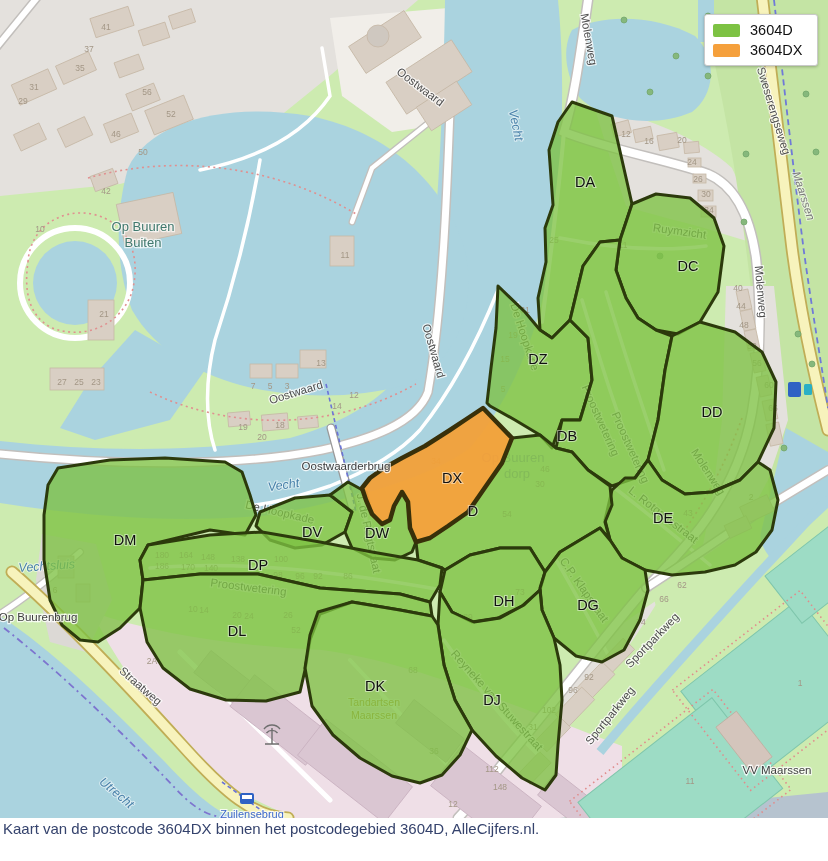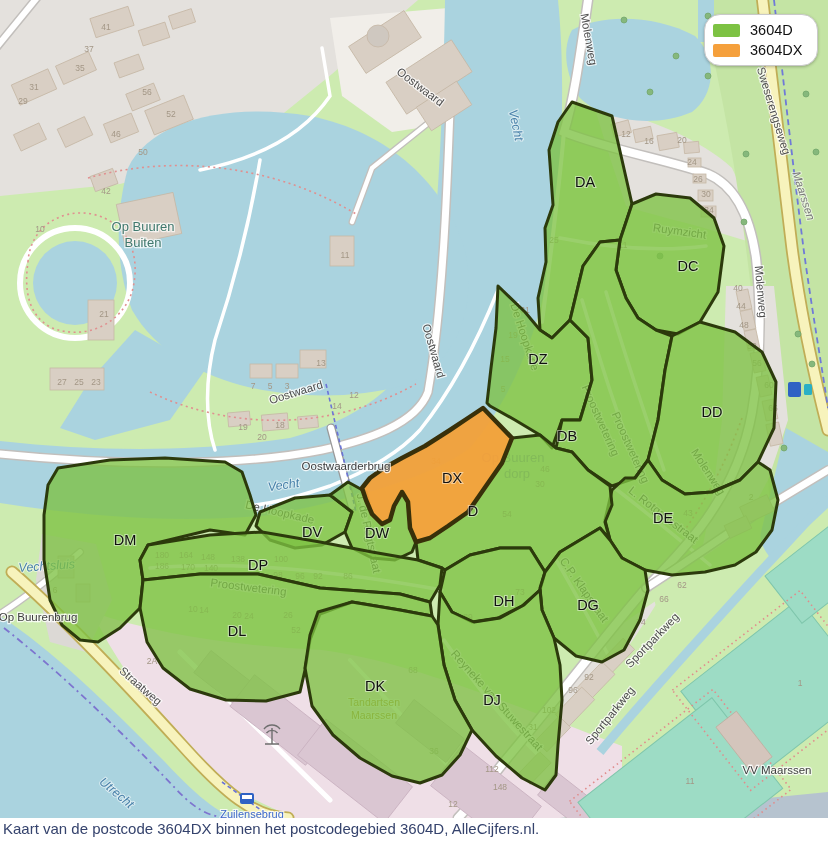--- a/index.html
+++ b/index.html
@@ -17,21 +17,21 @@
   .blue{font-size:11px;fill:#3c68c8;paint-order:stroke;stroke:rgba(255,255,255,.8);stroke-width:2.2px;}
   .faded{font-size:13px;fill:#93a0a5;}
   .poi{font-size:10.5px;fill:#b5862f;paint-order:stroke;stroke:rgba(255,255,255,.6);stroke-width:2px;}
   .rl{font-size:14.5px;fill:#101010;paint-order:stroke;stroke:rgba(255,255,255,.45);stroke-width:2.2px;}
   .icn{paint-order:stroke;stroke:rgba(255,255,255,.85);stroke-width:2.4px;font-weight:bold;}
   
   .rgn{fill:rgba(125,194,66,.78);stroke:#2c3a0c;stroke-width:3;stroke-linejoin:round;}
   .rgn-orange{fill:rgba(242,160,56,.95);stroke:#38300a;stroke-width:4.5;stroke-linejoin:round;}
   
   .legend{position:absolute;left:704px;top:14px;width:114px;background:#fff;border:1px solid #c9c9c9;
-          border-radius:16px;box-shadow:0 1px 3px rgba(0,0,0,.25);padding:5px 8px;box-sizing:border-box;}
+          border-radius:3px;box-shadow:0 1px 3px rgba(0,0,0,.25);padding:5px 8px;box-sizing:border-box;}
   .legend-row{display:flex;align-items:center;height:20px;}
   .legend-swatch{width:27px;height:13px;border-radius:2px;margin-right:10px;flex:0 0 auto;}
   .legend-label{font-size:14.5px;color:#111;}
   
   .caption{position:absolute;left:0;top:818px;width:783px;height:43px;background:#fff;
            color:#35436d;font-size:15px;line-height:20px;padding:1px 12px 0 3px;box-sizing:border-box;}
 </style>
 </head>
 <body>
 

